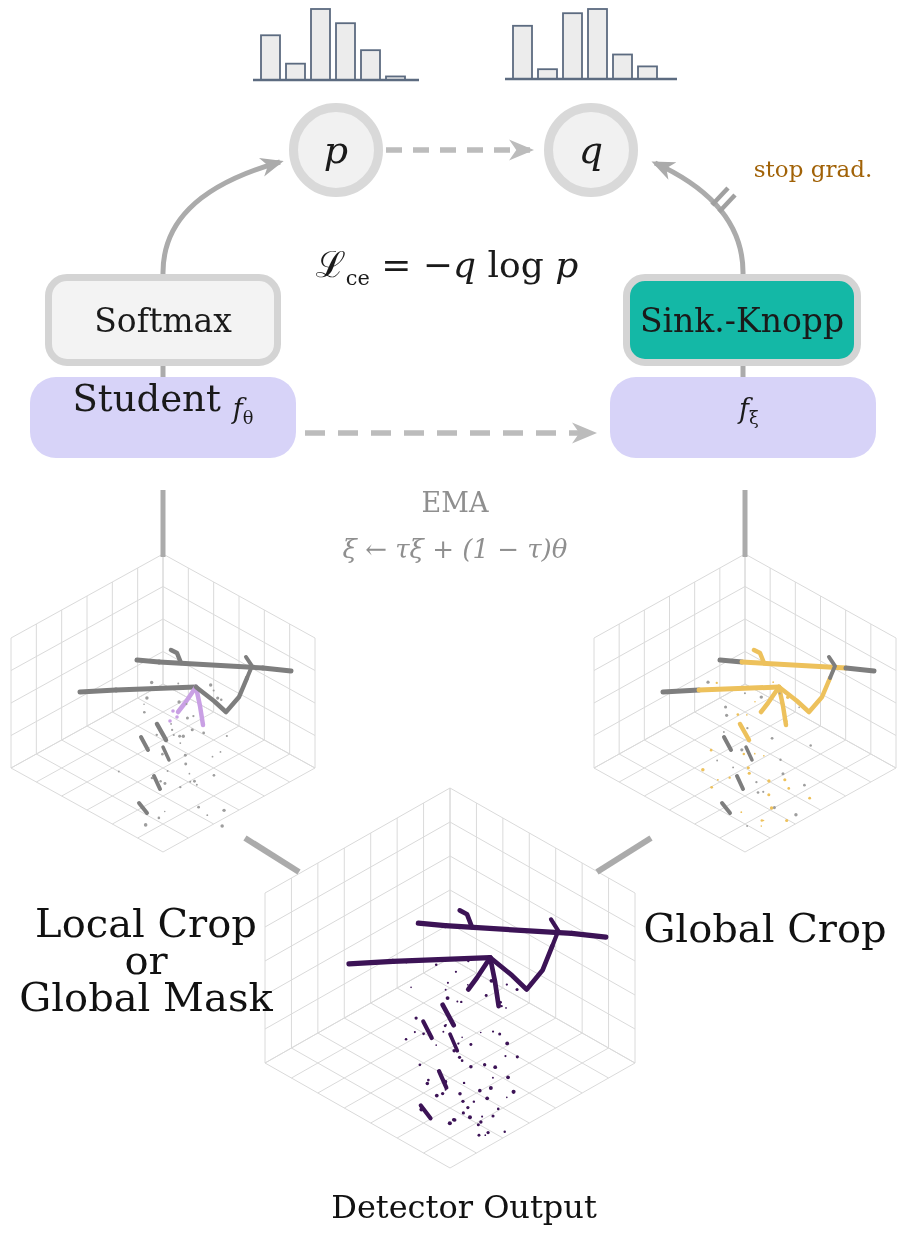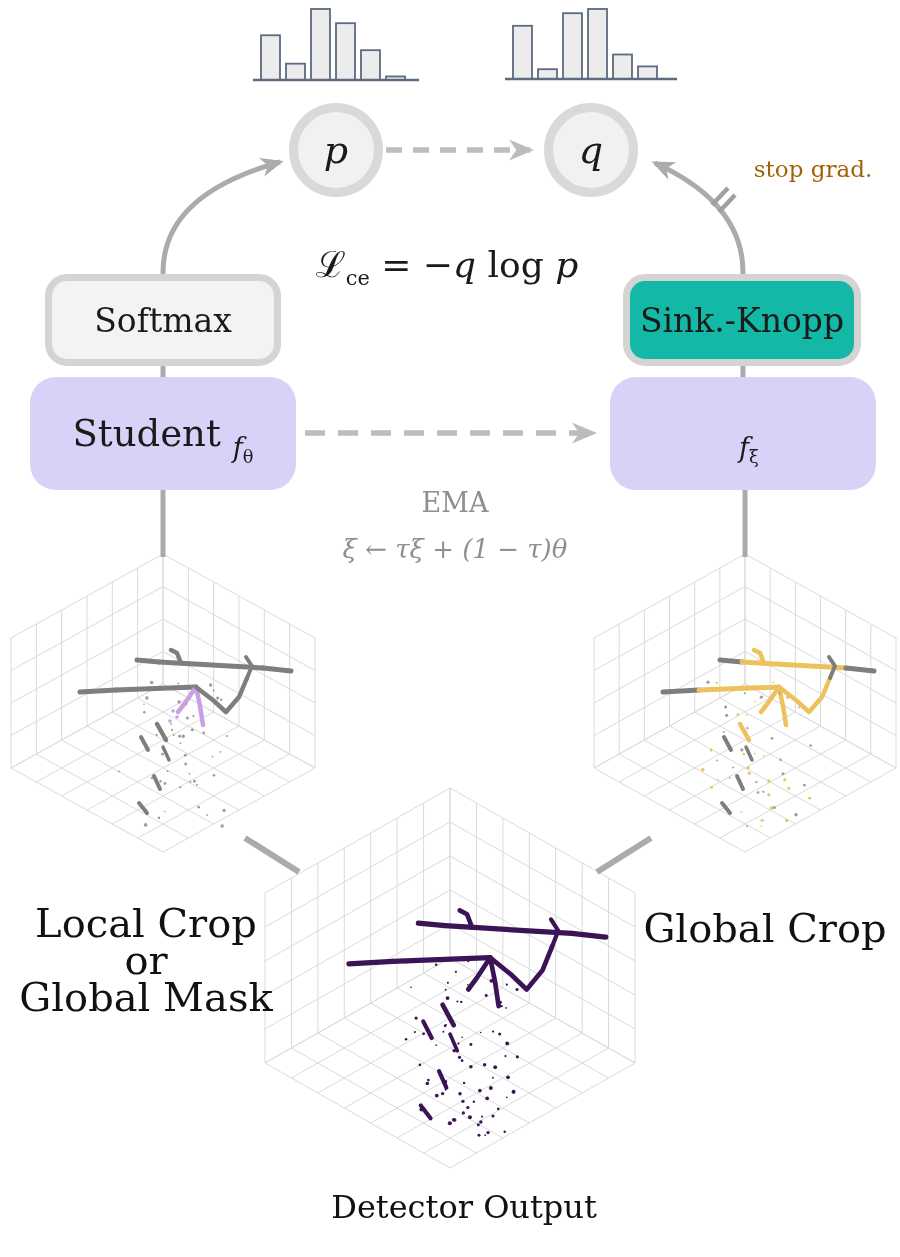--- a/index.html
+++ b/index.html
@@ -15,22 +15,22 @@
   .loss{position:absolute;left:297px;top:196px;width:300px;text-align:center;font-size:36px;margin-top:43px;}
   .loss sub{font-size:0.58em;}
   .loss i{font-style:italic;}
   .stopgrad{position:absolute;left:733px;top:156px;width:160px;text-align:center;
             font-size:23px;color:#a16207;}
   .graybox{position:absolute;height:78px;background:#f3f3f3;border:7px solid #be185d;
            border-radius:22px;display:flex;align-items:center;justify-content:center;
            font-size:33px;}
   #box-softmax{left:45px;top:274px;width:222px;}
   #box-sinkhorn{left:623px;top:274px;width:224px;}
-  .purplebox{position:absolute;height:113px;width:266px;background:#d7d3f8;border-radius:26px;
-             display:flex;align-items:center;justify-content:center;font-size:37px;}
+  .purplebox{position:absolute;height:81px;width:266px;background:#d7d3f8;border-radius:26px;
+             display:flex;justify-content:center;font-size:37px;}
   #box-student{left:30px;top:377px;}
   #box-teacher{left:610px;top:377px;}
   .fsub{font-size:27px;margin-left:12px;transform:translateY(16px);font-style:italic;}
   .fsub sub{font-size:0.66em;font-style:normal;}
   .ema-label{position:absolute;left:355px;top:451px;width:200px;text-align:center;
              font-size:27px;color:#8f8f8f;margin-top:36px;}
   .ema-formula{position:absolute;left:300px;top:487px;width:310px;text-align:center;
                font-size:26px;color:#8f8f8f;font-style:italic;margin-top:47px;}
   .plot-label{position:absolute;text-align:center;font-size:40px;color:#111;}
   #label-local{left:15px;top:905px;width:262px;line-height:37px;}

